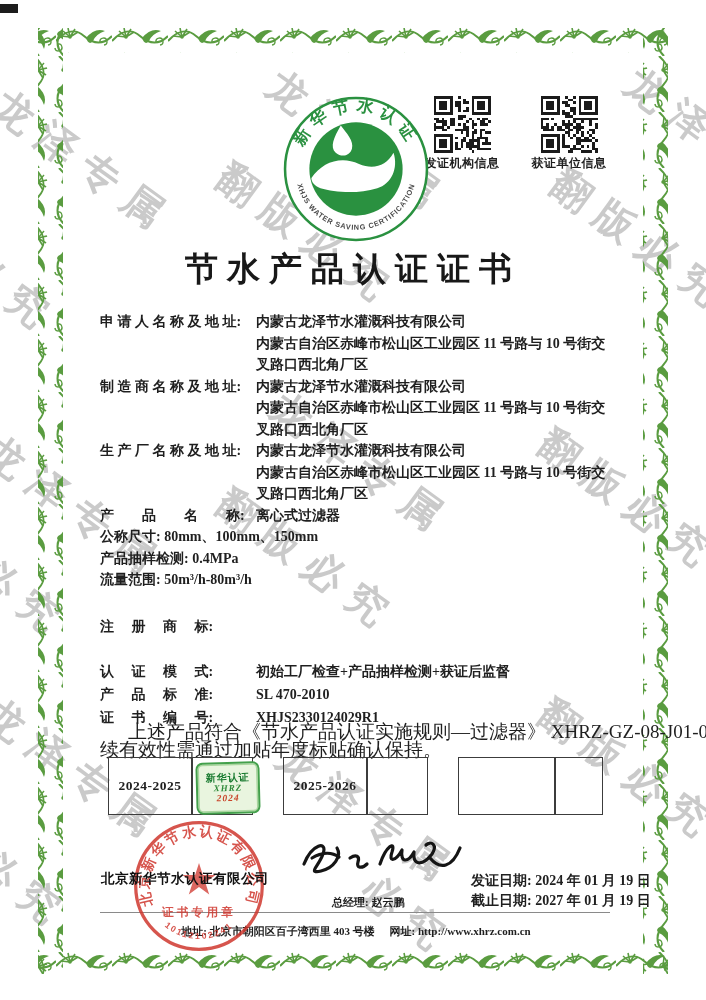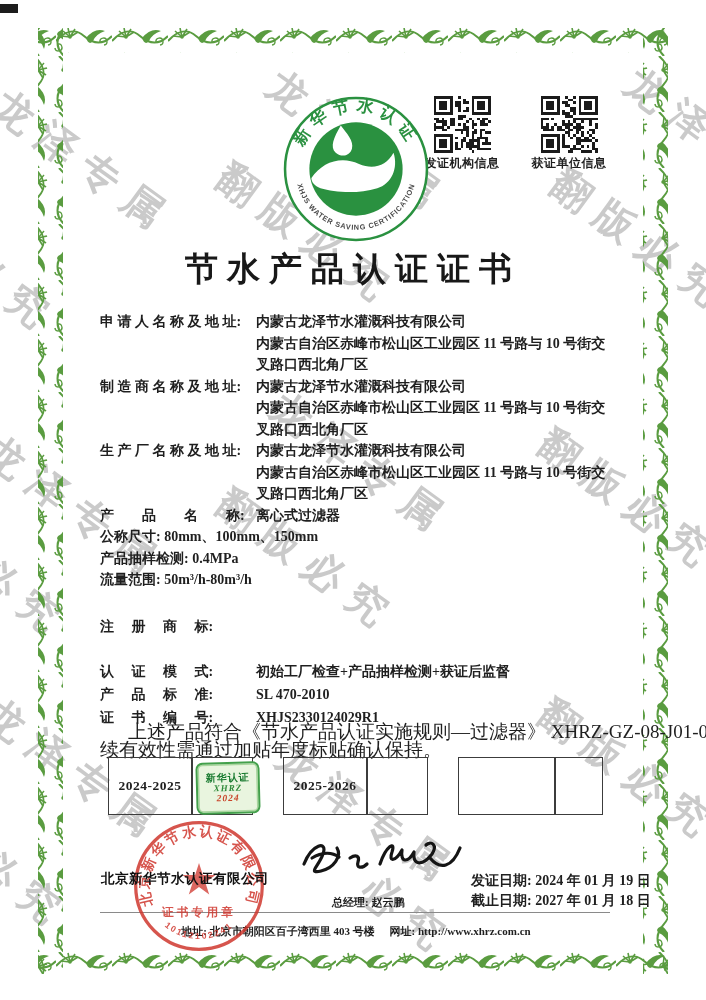--- a/index.html
+++ b/index.html
@@ -512,21 +512,21 @@
         <path d="M58,30 C64,26 68,28 66,34 C64,40 70,41 75,36"></path>
         <path d="M88,36 C94,18 104,12 100,24 C96,35 104,33 110,22 C108,35 116,35 122,24 C120,37 130,39 140,26 C146,17 139,12 134,17"></path>
         <path d="M138,30 C148,42 160,40 168,20"></path>
       </g>
     </svg>
 
     <div class="signer">总经理: 赵云鹏</div>
 
     <div class="dates">
       <div>发证日期: 2024 年 01 月 19 日</div>
-      <div>截止日期: 2027 年 01 月 18 日</div>
+      <div>截止日期: 2027 年 01 月 19 日</div>
     </div>
 
     <div class="footer-rule"></div>
     <div class="footer-line">
       <span>地址: 北京市朝阳区百子湾西里 403 号楼</span>
       <span>网址: http://www.xhrz.com.cn</span>
     </div>
   </div>
 </div>
 

